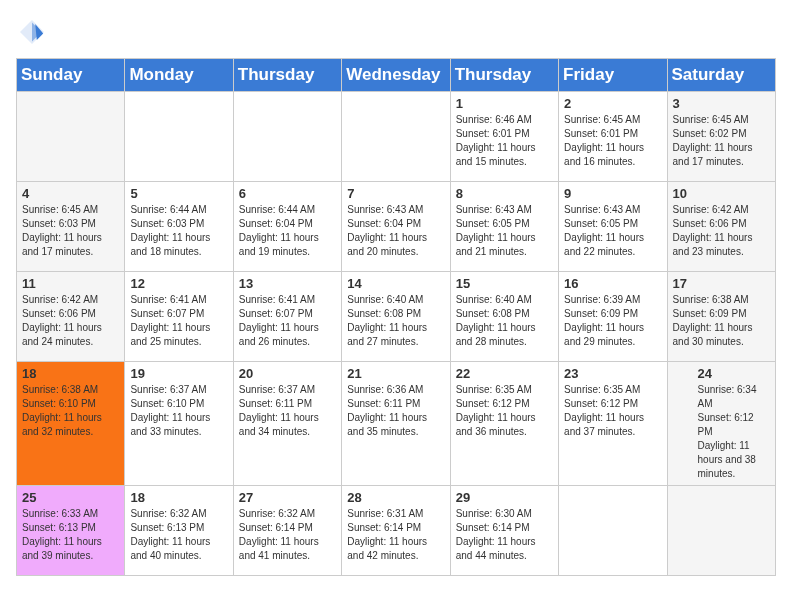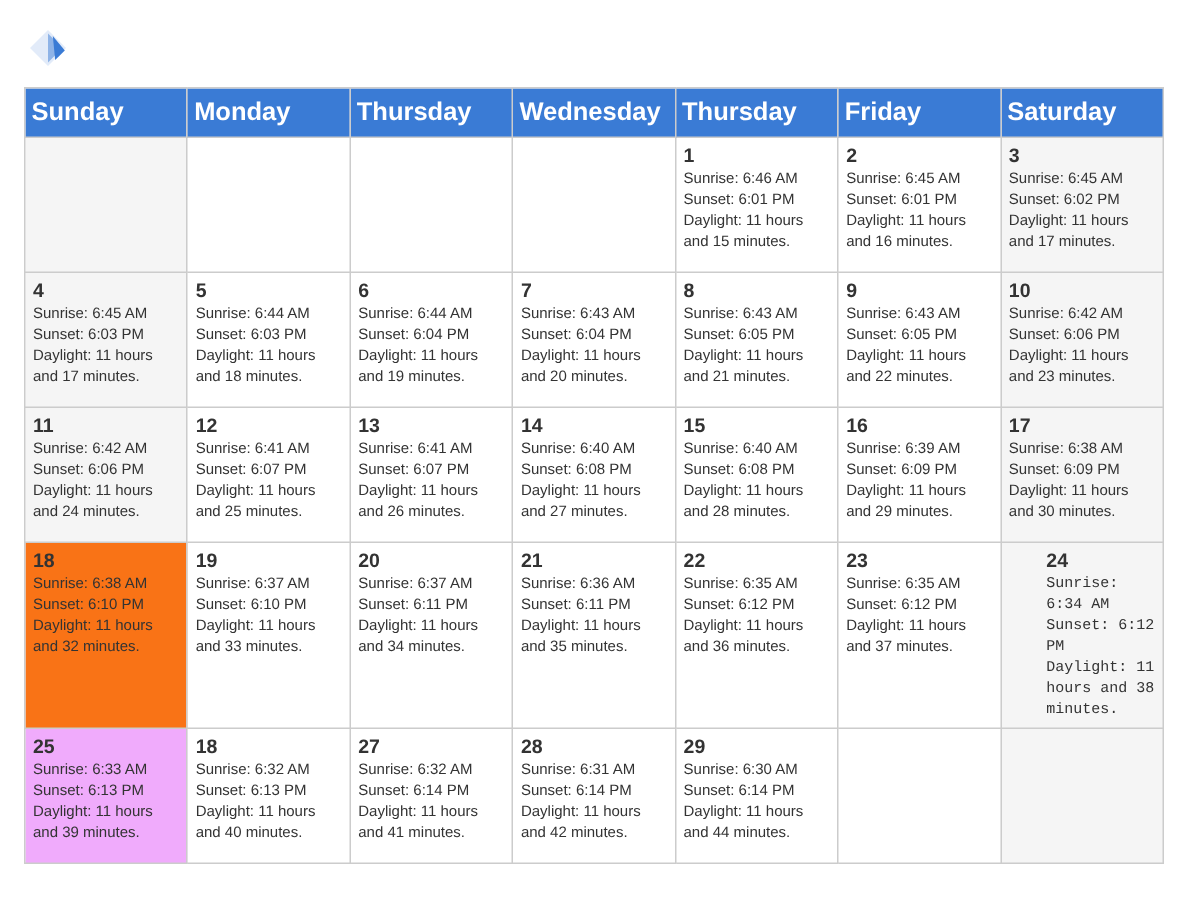--- a/index.html
+++ b/index.html
@@ -269,21 +269,21 @@
 Daylight: 11 hours and 36 minutes.</div>
         </td>
         <td>
           <span class="day-num">23</span>
           <div class="day-info" style="white-space: pre-line;">Sunrise: 6:35 AM
 Sunset: 6:12 PM
 Daylight: 11 hours and 37 minutes.</div>
         </td>
         <td style="background-color: rgb(245, 245, 245); padding-left: 30px;">
           <span class="day-num">24</span>
-          <div class="day-info" style="white-space: pre-line; font-family: Liberation Mono, monospace;">Sunrise: 6:34 AM
+          <div class="day-info" style="white-space: pre-line;">Sunrise: 6:34 AM
 Sunset: 6:12 PM
 Daylight: 11 hours and 38 minutes.</div>
         </td>
       </tr>
       <tr>
         <td style="background-color: #f0abfc;">
           <span class="day-num">25</span>
           <div class="day-info" style="white-space: pre-line;">Sunrise: 6:33 AM
 Sunset: 6:13 PM
 Daylight: 11 hours and 39 minutes.</div>

